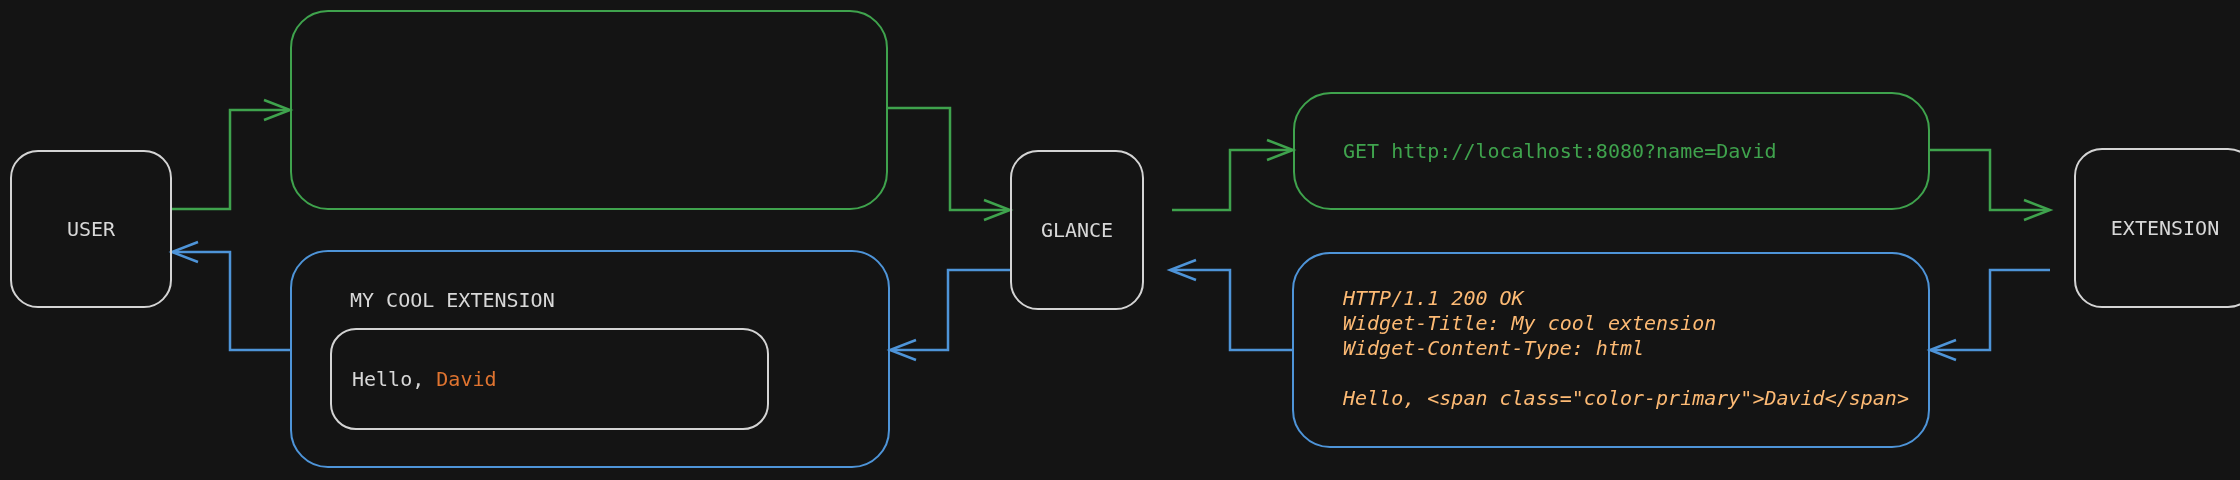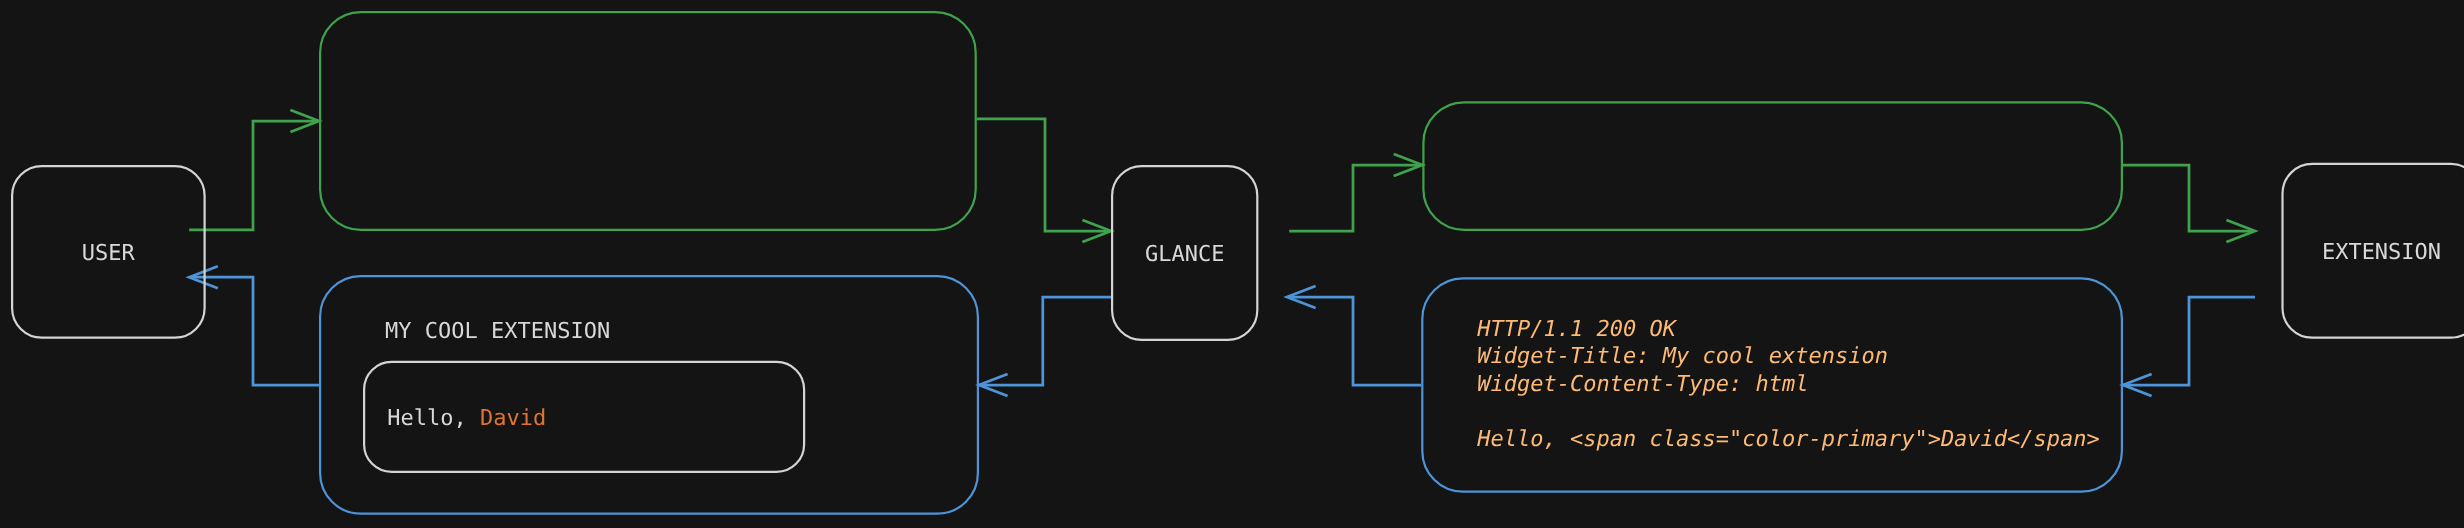--- a/index.html
+++ b/index.html
@@ -8,42 +8,42 @@
     font-family:"DejaVu Sans Mono","Liberation Mono",monospace;overflow:hidden;
   }
   svg.wires{position:absolute;left:0;top:0;width:2240px;height:480px;}
   .wire-green{stroke:#3fa34d;stroke-width:2.5;fill:none;}
   .wire-blue{stroke:#4e94d8;stroke-width:2.5;fill:none;}
   .node{
     position:absolute;box-sizing:border-box;border:2.5px solid #d4d4d4;border-radius:28px;
     display:flex;align-items:center;justify-content:center;
     color:#d8d8d8;font-size:20px;background:transparent;
   }
-  .node-user{left:10px;top:150px;width:177px;height:158px;}
+  .node-user{left:10px;top:150px;width:162px;height:158px;}
   .node-glance{left:1010px;top:150px;width:134px;height:160px;}
   .node-extension{left:2050px;top:148px;width:182px;height:160px;margin-left:24px;}
   .code-box{position:absolute;box-sizing:border-box;border-radius:38px;background:transparent;}
   .green-box{border:2.5px solid #3fa34d;}
   .blue-box{border:2.5px solid #4e94d8;}
   .box-config{left:290px;top:10px;width:598px;height:200px;}
   .box-request{left:1293px;top:92px;width:637px;height:118px;}
   .box-response{left:1292px;top:252px;width:638px;height:196px;}
   .box-widget{left:290px;top:250px;width:600px;height:218px;}
   .code-text{
     position:absolute;margin:0;font-size:20px;line-height:25px;white-space:pre;
     font-family:"DejaVu Sans Mono","Liberation Mono",monospace;
   }
   .code-green{color:#3fa34d;}
   .code-blue{color:#fdba74;font-style:italic;}
   .config-text{left:318px;top:36px;}
   .request-text{left:1343px;top:139px;}
   .response-text{left:1343px;top:286px;}
   .widget-title{position:absolute;left:350px;top:288px;font-size:20px;line-height:25px;color:#d8d8d8;}
   .widget-render{
-    position:absolute;box-sizing:border-box;left:330px;top:328px;width:402px;height:102px;
+    position:absolute;box-sizing:border-box;left:330px;top:328px;width:439px;height:102px;
     border:2px solid #d4d4d4;border-radius:26px;
     display:flex;align-items:center;padding-left:20px;
   }
   .greeting{font-size:20px;color:#d8d8d8;white-space:pre;}
   .greeting .name{color:#e07430;}
 </style>
 </head>
 <body>
 
 <div class="canvas">
@@ -91,20 +91,21 @@
   <div class="node node-glance">
     <span>GLANCE</span>
   </div>
   <div class="node node-extension">
     <span>EXTENSION</span>
   </div>
 
   <div class="code-box green-box box-config"></div>
 
   <div class="code-box green-box box-request"></div>
+  <pre class="code-text code-green request-text">GET http://localhost:8080?name=David</pre>
 
   <div class="code-box blue-box box-response"></div>
   <pre class="code-text code-blue response-text">HTTP/1.1 200 OK
 Widget-Title: My cool extension
 Widget-Content-Type: html
 
 Hello, &lt;span class="color-primary"&gt;David&lt;/span&gt;</pre>
 
   <div class="code-box blue-box box-widget"></div>
   <div class="widget-title">MY COOL EXTENSION</div>

